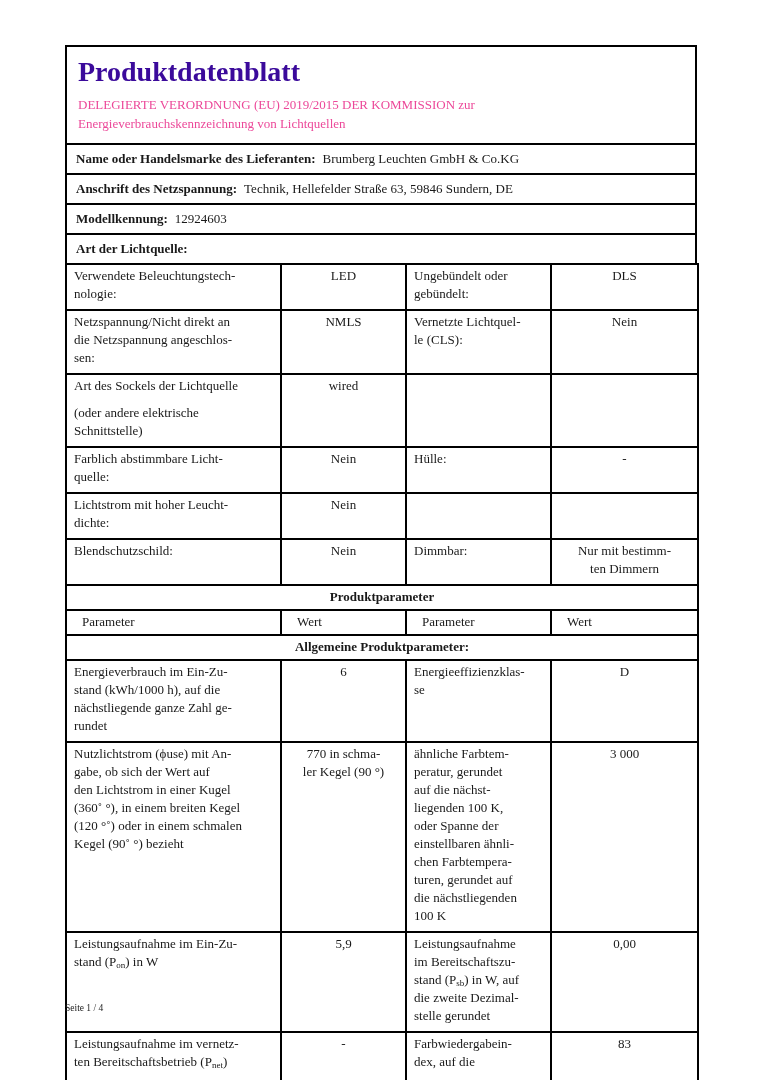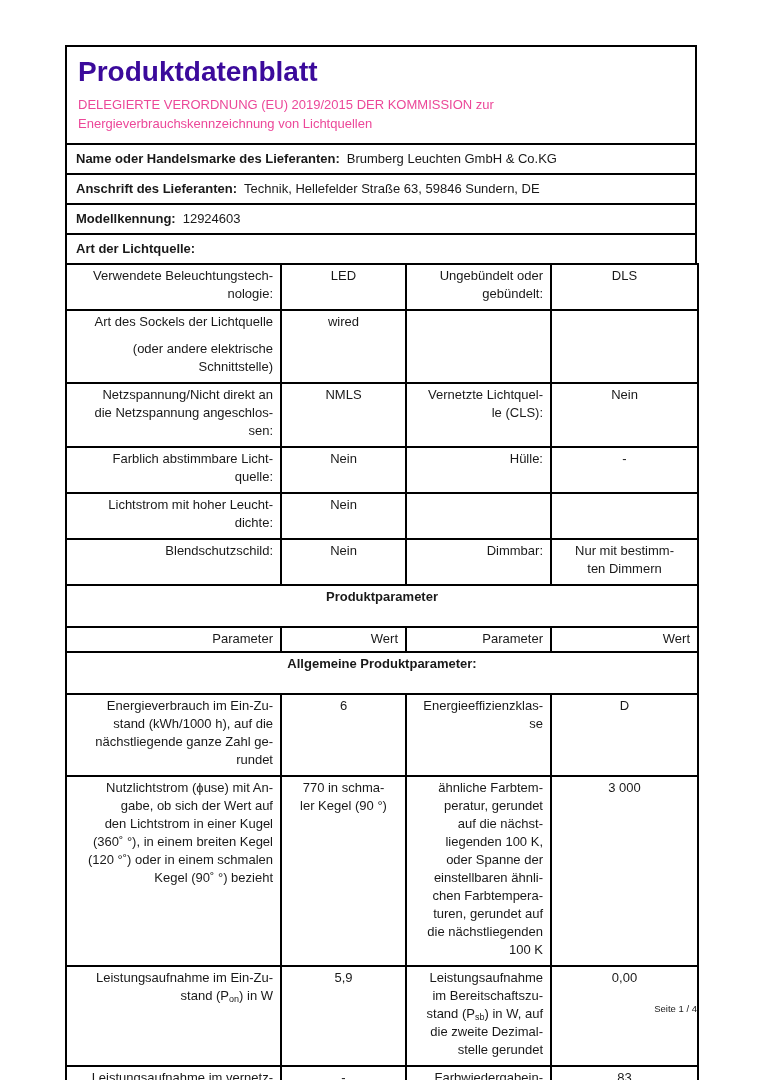--- a/index.html
+++ b/index.html
@@ -10,20 +10,21 @@
     height: 1080px;
     overflow: hidden;
     font-family: "Liberation Sans", sans-serif;
     color: #191919;
   }
   .page {
     position: relative;
     width: 764px;
     height: 796px;
     background: #ffffff;
+    font-family: Liberation Serif, serif;
   }
   .doc {
     position: absolute;
     left: 65px;
     top: 45px;
     width: 632px;
     font-size: 13px;
     line-height: 18px;
   }
   
@@ -62,58 +63,58 @@
     line-height: 18px;
   }
   table.grid td {
     box-sizing: border-box;
     border: 2px solid #000000;
     vertical-align: top;
     padding: 2px 7px 6px 7px;
     white-space: pre-line;
     overflow: hidden;
   }
-  td.param { text-align: right; }
+  td.param { text-align: left; }
   td.value { text-align: center; }
   tr.section-row td {
     text-align: center;
     font-weight: bold;
-    padding: 2px 7px 20px 7px;
-  }
-  tr.header-row td { padding: 2px 7px 3px 7px; }
+    padding: 2px 7px 3px 7px;
+  }
+  tr.header-row td { padding: 2px 7px 3px 15px; }
   tr.cut td { border-bottom: none; padding-bottom: 27px; }
   .gap { display: block; height: 9px; }
   sub { font-size: 9px; line-height: 0; vertical-align: -2px; }
   .footer {
     position: absolute;
     left: 65px;
     top: 1003px;
     width: 632px;
-    text-align: right;
+    text-align: left;
     font-size: 9.5px;
     color: #222222;
   }
 </style>
 </head>
 <body>
 
 <div class="page">
   <div class="doc">
 
     <div class="box first header-block">
       <h1 class="doc-title">Produktdatenblatt</h1>
       <p class="doc-subtitle"><span>DELEGIERTE VERORDNUNG (EU) 2019/2015 DER KOMMISSION zur</span><br>
       <span>Energieverbrauchskennzeichnung von Lichtquellen</span></p>
     </div>
 
     <div class="box kv">
       <span class="lbl">Name oder Handelsmarke des Lieferanten:</span><span class="val">Brumberg Leuchten GmbH &amp; Co.KG</span>
     </div>
     <div class="box kv">
-      <span class="lbl">Anschrift des Lieferanten:</span><span class="val">Technik, Hellefelder Straße 63, 59846 Sundern, DE</span>
+      <span class="lbl">Anschrift des Netzspannung:</span><span class="val">Technik, Hellefelder Straße 63, 59846 Sundern, DE</span>
     </div>
     <div class="box kv">
       <span class="lbl">Modellkennung:</span><span class="val">12924603</span>
     </div>
     <div class="box kv">
       <span class="lbl">Art der Lichtquelle:</span><span class="val"></span>
     </div>
 
     <table class="grid">
       <colgroup>
@@ -125,34 +126,34 @@
       <tbody id="grid-body">
         <tr>
             <td class="param">Verwendete Beleuchtungstech-
 nologie:</td>
             <td class="value">LED</td>
             <td class="param">Ungebündelt oder
 gebündelt:</td>
             <td class="value">DLS</td>
           </tr>
           <tr>
-            <td class="param">Art des Sockels der Lichtquelle<span class="gap"></span>(oder andere elektrische
-Schnittstelle)</td>
-            <td class="value">wired</td>
-            <td class="param"></td>
-            <td class="value"></td>
-          </tr>
-          <tr>
             <td class="param">Netzspannung/Nicht direkt an
 die Netzspannung angeschlos-
 sen:</td>
             <td class="value">NMLS</td>
             <td class="param">Vernetzte Lichtquel-
 le (CLS):</td>
             <td class="value">Nein</td>
+          </tr>
+          <tr>
+            <td class="param">Art des Sockels der Lichtquelle<span class="gap"></span>(oder andere elektrische
+Schnittstelle)</td>
+            <td class="value">wired</td>
+            <td class="param"></td>
+            <td class="value"></td>
           </tr>
           <tr>
             <td class="param">Farblich abstimmbare Licht-
 quelle:</td>
             <td class="value">Nein</td>
             <td class="param">Hülle:</td>
             <td class="value">-</td>
           </tr>
           <tr>
             <td class="param">Lichtstrom mit hoher Leucht-

